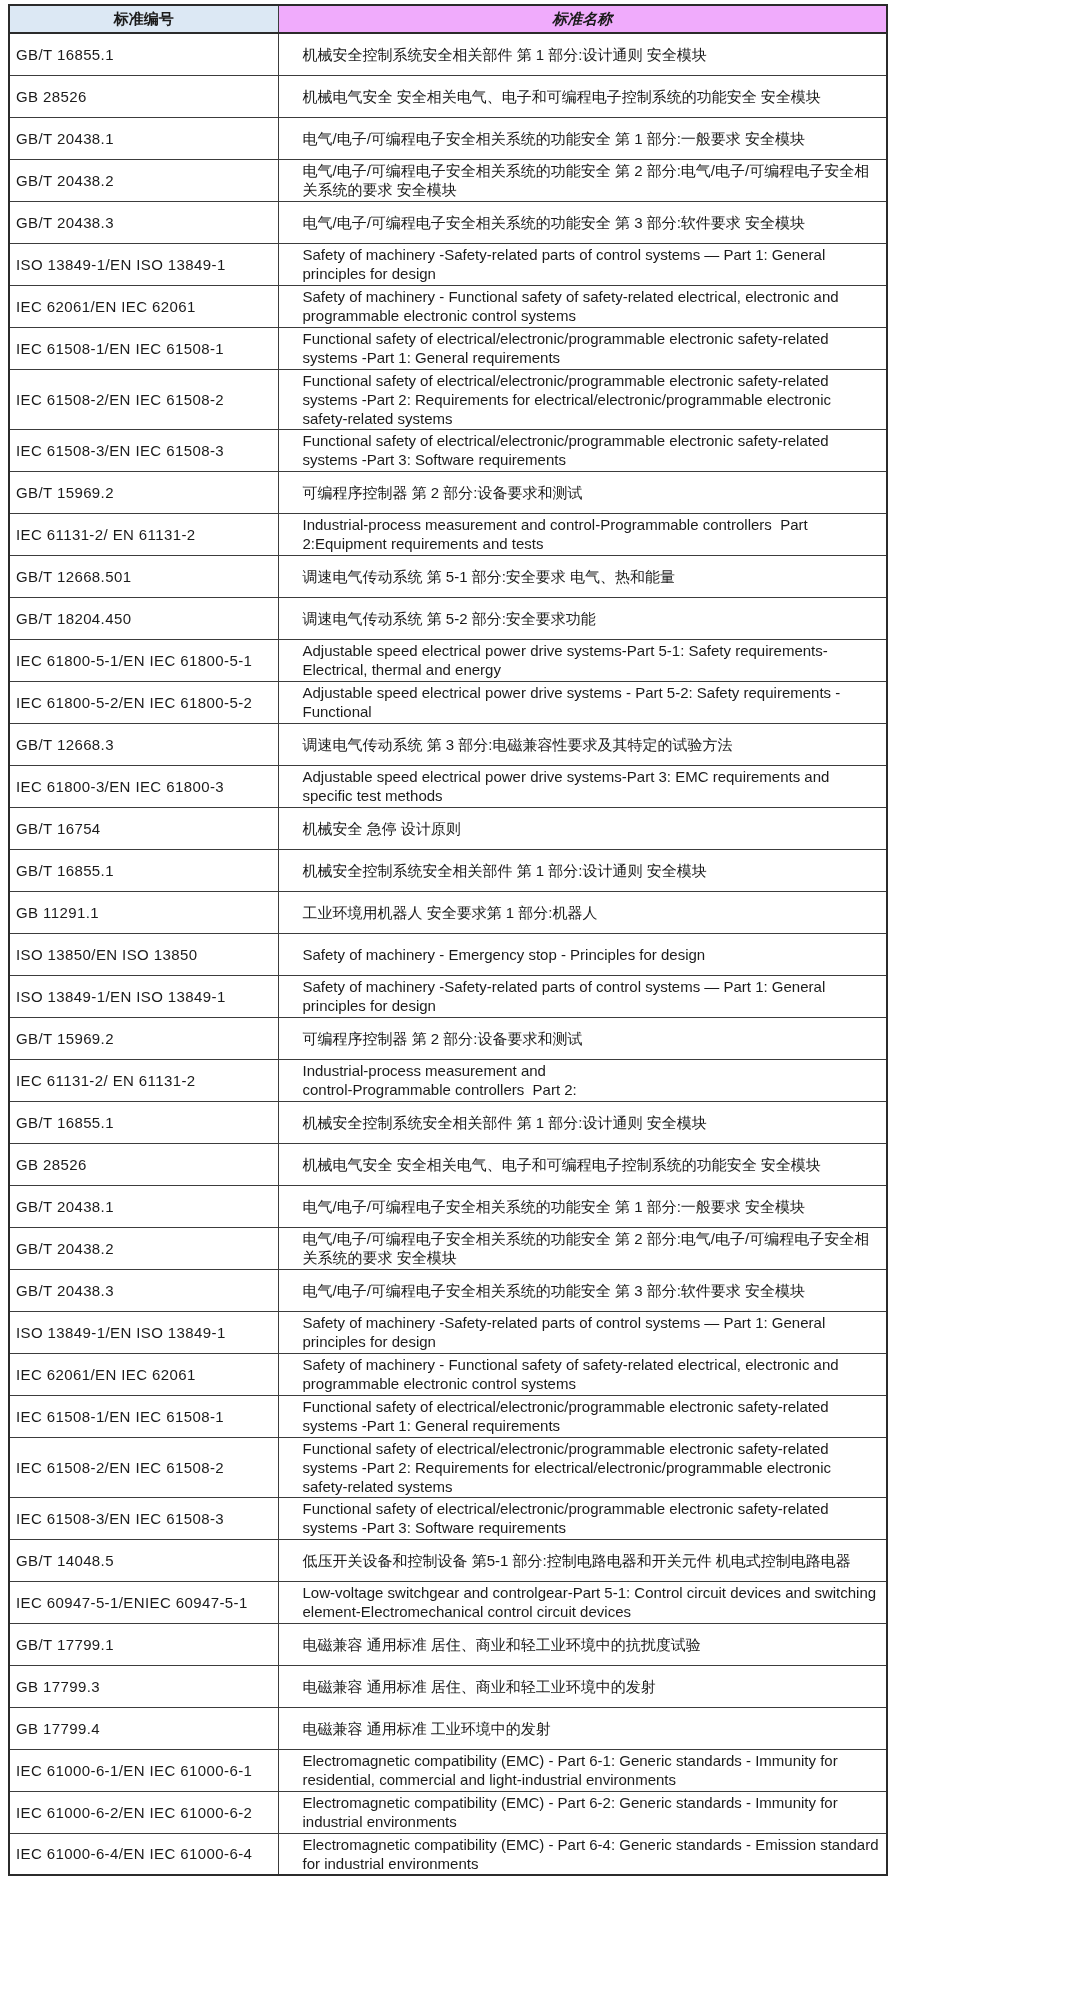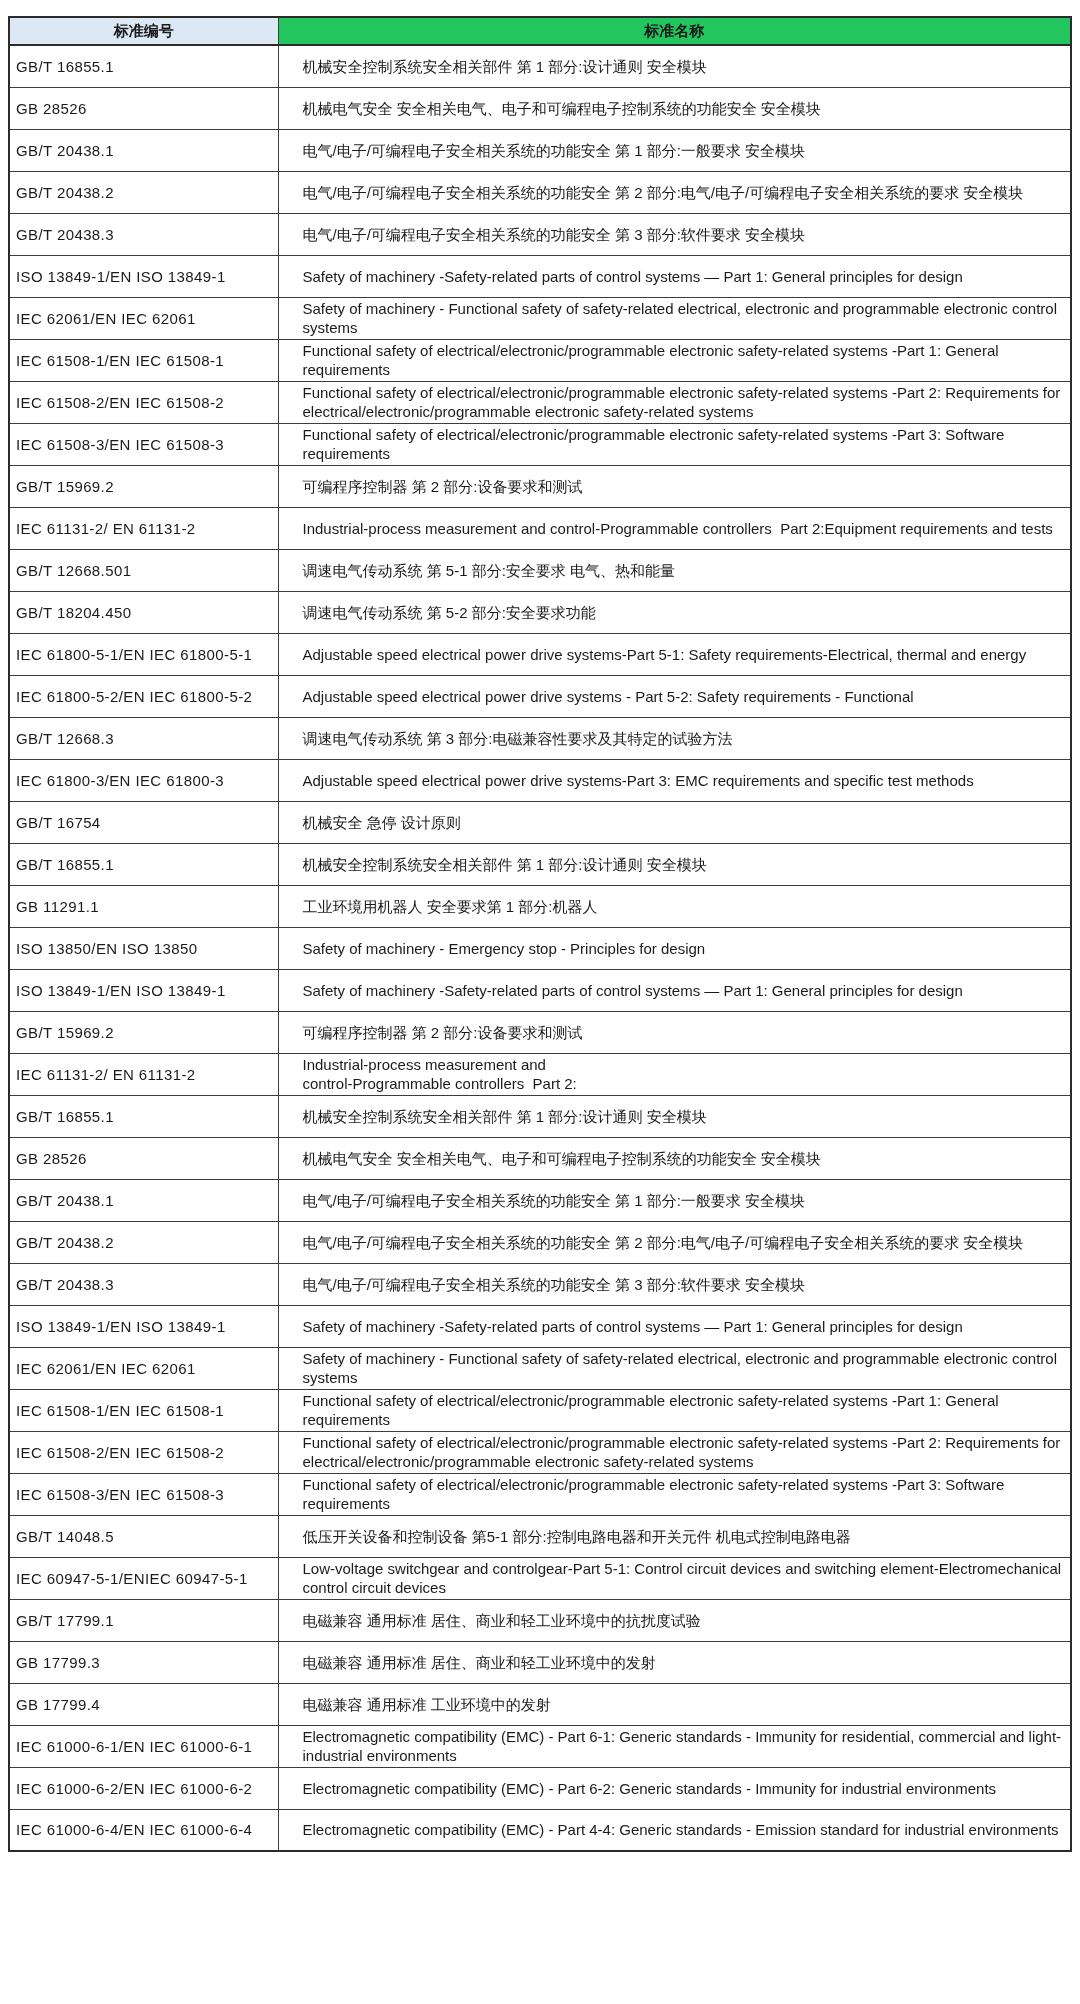--- a/index.html
+++ b/index.html
@@ -8,25 +8,24 @@
     overflow: hidden;
     background: #ffffff;
     font-family: "Liberation Sans", "DejaVu Sans", sans-serif;
   }
   .page {
     width: 1080px; height: 2004px;
     padding: 4px 8px 0 8px;
     overflow: hidden;
   }
   table.standards {
-    width: 1064px;
+    width: 880px;
     table-layout: fixed;
     border-collapse: collapse;
     border: 2px solid #2b2b2b;
-    margin-top: 12px;
   }
   col.c-code { width: 269px; }
   th, td {
     border: 1px solid #3c3c3c;
     color: #1b1b1b;
     font-size: 15px;
     vertical-align: middle;
   }
   thead th {
     height: 28px;
@@ -55,21 +54,21 @@
 
 <div class="page">
   <table class="standards">
     <colgroup>
       <col class="c-code">
       <col class="c-name">
     </colgroup>
     <thead>
       <tr>
         <th style="background: rgb(220, 232, 244);">标准编号</th>
-        <th style="background: #22c55e;">标准名称</th>
+        <th style="background: #f0abfc; font-style: italic;">标准名称</th>
       </tr>
     </thead>
     <tbody>
         <tr>
           <td class="code-cell">GB/T 16855.1</td>
           <td class="name-cell">机械安全控制系统安全相关部件 第 1 部分:设计通则 安全模块</td>
         </tr>
         <tr>
           <td class="code-cell">GB 28526</td>
           <td class="name-cell">机械电气安全 安全相关电气、电子和可编程电子控制系统的功能安全 安全模块</td>
@@ -230,17 +229,17 @@
         <tr>
           <td class="code-cell">IEC 61000-6-1/EN IEC 61000-6-1</td>
           <td class="name-cell">Electromagnetic compatibility (EMC) - Part 6-1: Generic standards - Immunity for residential, commercial and light-industrial environments</td>
         </tr>
         <tr>
           <td class="code-cell">IEC 61000-6-2/EN IEC 61000-6-2</td>
           <td class="name-cell">Electromagnetic compatibility (EMC) - Part 6-2: Generic standards - Immunity for industrial environments</td>
         </tr>
         <tr>
           <td class="code-cell">IEC 61000-6-4/EN IEC 61000-6-4</td>
-          <td class="name-cell">Electromagnetic compatibility (EMC) - Part 4-4: Generic standards - Emission standard for industrial environments</td>
+          <td class="name-cell">Electromagnetic compatibility (EMC) - Part 6-4: Generic standards - Emission standard for industrial environments</td>
         </tr>
       </tbody>
   </table>
 </div>
 
 </body></html>

